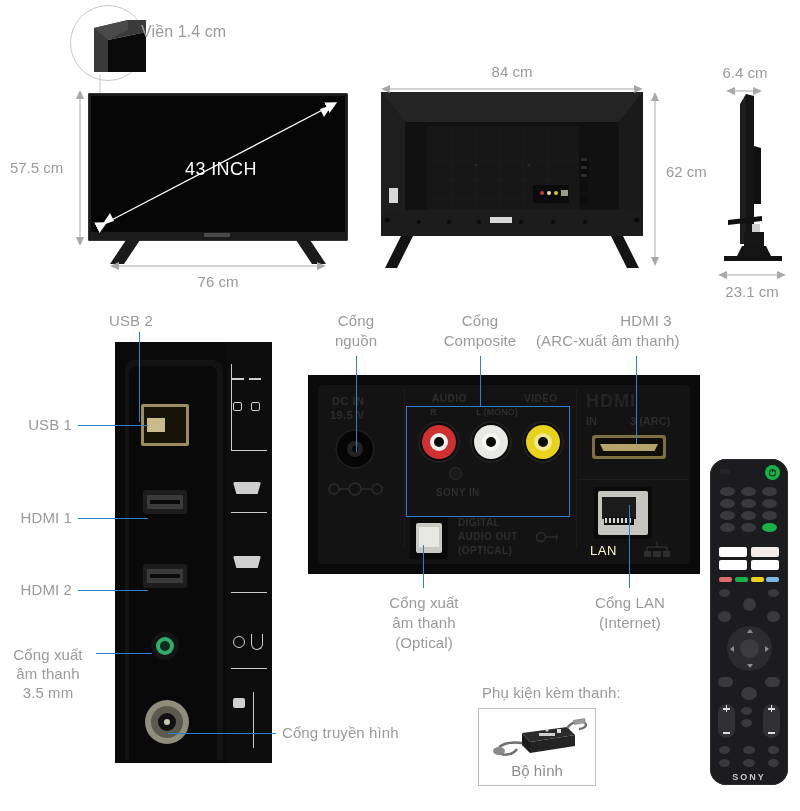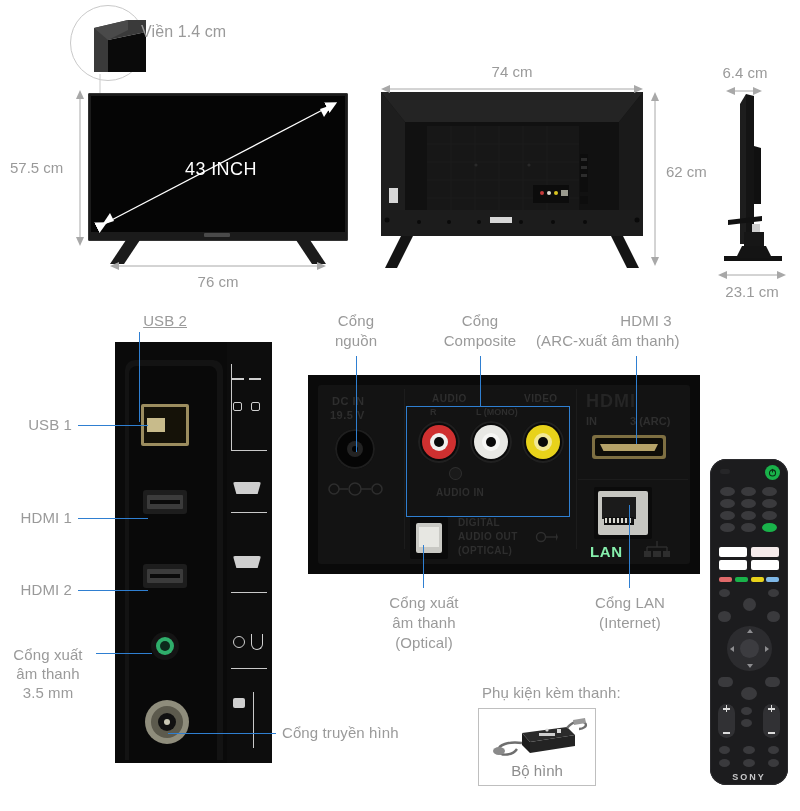--- a/index.html
+++ b/index.html
@@ -169,21 +169,21 @@
 
     <path d="M20,144 L32,144 L16,176 L4,176 Z" fill="#141414"></path>
     <path d="M230,144 L242,144 L258,176 L246,176 Z" fill="#141414"></path>
   </svg>
 
   <svg class="abs" style="left:381px; top:82px;" width="262" height="14">
     <line class="arrow-line" x1="6" y1="7" x2="256" y2="7"></line>
     <polygon class="arrow-head" points="0,7 9,3 9,11"></polygon>
     <polygon class="arrow-head" points="262,7 253,3 253,11"></polygon>
   </svg>
-  <div class="dim c" style="left:381px; top:62px; width:262px; text-align:center;">74 cm</div>
+  <div class="dim c" style="left:381px; top:62px; width:262px; text-align:center;">84 cm</div>
 
   <svg class="abs" style="left:648px; top:92px;" width="14" height="174">
     <line class="arrow-line" x1="7" y1="6" x2="7" y2="168"></line>
     <polygon class="arrow-head" points="7,0 3,9 11,9"></polygon>
     <polygon class="arrow-head" points="7,174 3,165 11,165"></polygon>
   </svg>
   <div class="dim" style="left:666px; top:162px;">62 cm</div>
 
   <svg class="abs" style="left:722px; top:94px;" width="62" height="168">
     <path d="M24,0 L32,2 L32,148 L24,148 Z" fill="#141414"></path>
@@ -261,21 +261,21 @@
 
       <div style="position:absolute; left:6px; top:294px; width:12px; height:12px; border:1.5px solid #cfcfcf; border-radius:50%;"></div>
       <div style="position:absolute; left:24px; top:292px; width:12px; height:16px; border:1.5px solid #cfcfcf; border-radius:0 0 8px 8px; border-top:none;"></div>
       <div style="position:absolute; left:4px; top:326px; width:36px; height:1px; background:#c9c9c9;"></div>
 
       <div style="position:absolute; left:6px; top:356px; width:12px; height:10px; background:#cfcfcf; border-radius:2px;"></div>
       <div style="position:absolute; left:26px; top:350px; width:1px; height:56px; background:#c9c9c9;"></div>
     </div>
   </div>
 
-  <div class="lbl c" style="left:101px; top:311px; width:86px; text-align:right;text-decoration:underline;">USB 2</div>
+  <div class="lbl c" style="left:88px; top:311px; width:86px; text-align:center;">USB 2</div>
   <div class="lead v" style="left:139px; top:332px; height:90px;"></div>
 
   <div class="lbl r" style="left:4px; top:415px; width:68px; text-align:right;">USB 1</div>
   <div class="lead h" style="left:78px; top:425px; width:70px;"></div>
 
   <div class="lbl r" style="left:0px; top:508px; width:72px; text-align:right;">HDMI 1</div>
   <div class="lead h" style="left:78px; top:518px; width:70px;"></div>
 
   <div class="lbl r" style="left:0px; top:580px; width:72px; text-align:right;">HDMI 2</div>
   <div class="lead h" style="left:78px; top:590px; width:70px;"></div>
@@ -326,21 +326,21 @@
         <div style="position:absolute; left:4px; top:4px; width:34px; height:34px; border-radius:50%; background:#e8e8e4;"></div>
         <div style="position:absolute; left:12px; top:12px; width:18px; height:18px; border-radius:50%; background:#f6f6f4;"></div>
         <div style="position:absolute; left:16px; top:16px; width:10px; height:10px; border-radius:50%; background:#0a0a0a;"></div>
       </div>
       <div style="position:absolute; left:114px; top:32px; width:42px; height:42px; border-radius:50%; background:#0a0a0a; box-shadow: inset 0 0 0 2px #202020;">
         <div style="position:absolute; left:4px; top:4px; width:34px; height:34px; border-radius:50%; background:#e8d21a;"></div>
         <div style="position:absolute; left:12px; top:12px; width:18px; height:18px; border-radius:50%; background:#f2e894;"></div>
         <div style="position:absolute; left:16px; top:16px; width:10px; height:10px; border-radius:50%; background:#0a0a0a;"></div>
       </div>
       <div style="position:absolute; left:41px; top:78px; width:13px; height:13px; border-radius:50%; background:#1a1a1a; box-shadow: inset 0 0 0 1px #2e2e2e;"></div>
-      <div style="position:absolute; left:28px; top:98px; color:#2e2e2e; font-size:10px; font-weight:bold; letter-spacing:.4px;">AUDIO IN</div>
+      <div style="position:absolute; left:28px; top:98px; color:#2e2e2e; font-size:10px; font-weight:bold; letter-spacing:.4px;">SONY IN</div>
     </div>
 
     <div class="blue-rect" style="left:98px; top:31px; width:164px; height:111px;"></div>
 
     <div class="abs" style="left:100px; top:140px; width:180px; height:48px;">
       <div style="position:absolute; left:2px; top:2px; width:38px; height:42px; background:#0a0a0a; border-radius:2px;">
         <div style="position:absolute; left:6px; top:6px; width:26px; height:30px; background:#c9c9c4; border-radius:2px;"></div>
         <div style="position:absolute; left:9px; top:10px; width:20px; height:20px; background:#e7e7e2;"></div>
       </div>
       <div style="position:absolute; left:50px; top:2px; color:#2e2e2e; font-size:10px; font-weight:bold; letter-spacing:.4px;">DIGITAL</div>
@@ -370,21 +370,21 @@
     <div class="abs" style="left:270px; top:104px; width:110px; height:1px; background:#1c1c1c;"></div>
 
     <div class="abs" style="left:274px; top:110px; width:108px; height:76px;">
       <div style="position:absolute; left:12px; top:2px; width:58px; height:52px; background:#0b0b0b; border-radius:2px;">
         <div style="position:absolute; left:4px; top:4px; width:50px; height:44px; background:#c6c6c1; border-radius:2px;"></div>
         <div style="position:absolute; left:9px; top:4px; width:20px; height:12px; background:#c6c6c1;"></div>
         <div style="position:absolute; left:8px; top:10px; width:34px; height:22px; background:#1b1b1b;"></div>
         <div style="position:absolute; left:10px; top:30px; width:30px; height:8px; background:#0e0e0e;"></div>
         <div style="position:absolute; left:11px; top:31px; width:28px; height:5px; background:repeating-linear-gradient(90deg,#d8d8d0 0 2px,#1a1a1a 2px 4px);"></div>
       </div>
-      <div style="position:absolute; left:8px; top:58px; color:#86efac; font-size:15px; font-weight:bold; letter-spacing:.6px;">LAN</div>
+      <div style="position:absolute; left:8px; top:58px; color:#fef9c3; font-size:13px; font-weight:normal; letter-spacing:.6px;">LAN</div>
       <div style="position:absolute; left:62px; top:56px;">
         <svg width="26" height="18">
             <line x1="13" y1="0" x2="13" y2="6" stroke="#2e2e2e" stroke-width="1.4"></line>
             <line x1="3" y1="6" x2="23" y2="6" stroke="#2e2e2e" stroke-width="1.4"></line>
             <line x1="3" y1="6" x2="3" y2="10" stroke="#2e2e2e" stroke-width="1.4"></line>
             <line x1="23" y1="6" x2="23" y2="10" stroke="#2e2e2e" stroke-width="1.4"></line>
             <rect x="9" y="10" width="8" height="6" fill="#2e2e2e"></rect>
             <rect x="0" y="10" width="7" height="6" fill="#2e2e2e"></rect>
             <rect x="19" y="10" width="7" height="6" fill="#2e2e2e"></rect>
           </svg>

